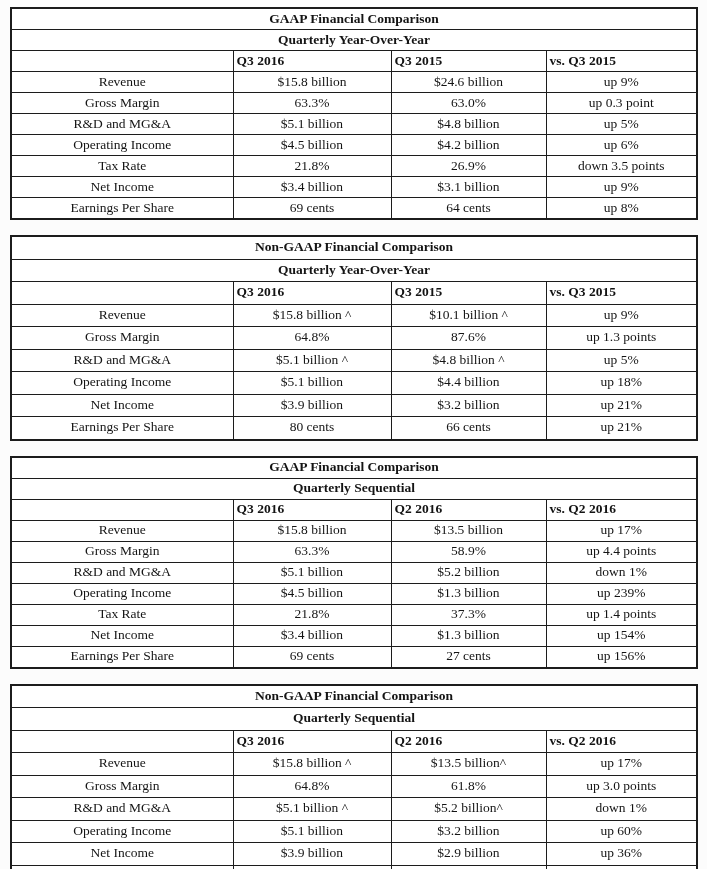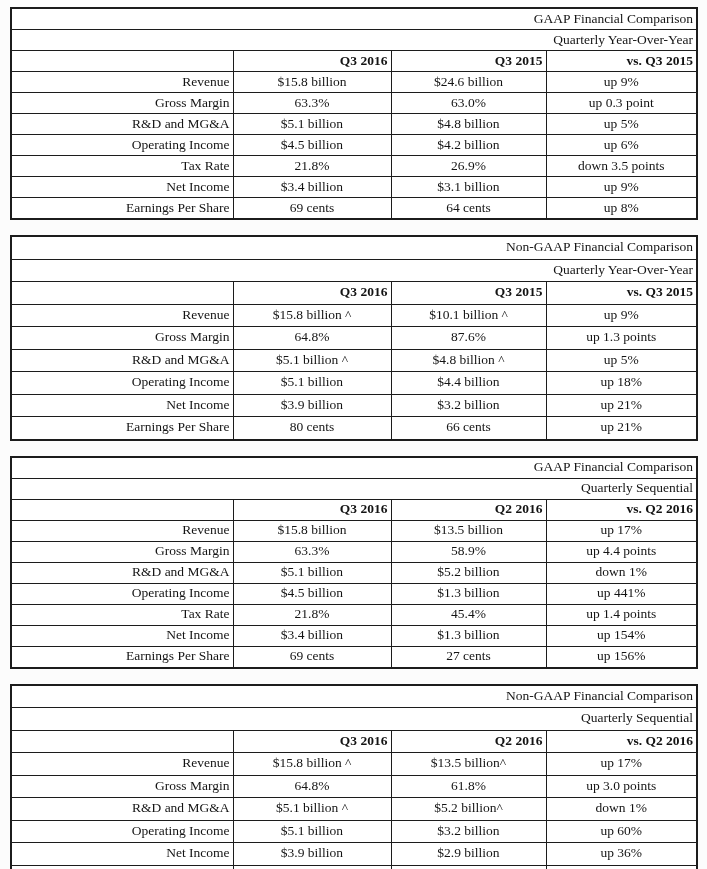--- a/index.html
+++ b/index.html
@@ -32,32 +32,32 @@
     padding: 2px 3px;
     height: 16px;
     overflow: hidden;
     white-space: nowrap;
   }
   
   table.fin-table.rows-6 td, table.fin-table.rows-6 th {
     height: 17.5px;
   }
   td.title-cell, td.subtitle-cell {
-    text-align: right;
-    font-weight: normal;
+    text-align: center;
+    font-weight: bold;
     font-size: 14px;
   }
   th.col-header {
-    text-align: right;
+    text-align: left;
     font-weight: bold;
     font-size: 13.5px;
     margin-left: 42px;
   }
   td.row-label {
-    text-align: right;
+    text-align: center;
     padding-left: 4px;
   }
   td.cell-value {
     text-align: center;
   }
 </style>
 </head>
 <body>
 
 <div class="page">
@@ -219,26 +219,26 @@
           <tr>
             <td class="row-label">R&amp;D and MG&amp;A</td>
             <td class="cell-value">$5.1 billion</td>
             <td class="cell-value">$5.2 billion</td>
             <td class="cell-value">down 1%</td>
           </tr>
           <tr>
             <td class="row-label">Operating Income</td>
             <td class="cell-value">$4.5 billion</td>
             <td class="cell-value">$1.3 billion</td>
-            <td class="cell-value">up 441%</td>
+            <td class="cell-value">up 239%</td>
           </tr>
           <tr>
             <td class="row-label">Tax Rate</td>
             <td class="cell-value">21.8%</td>
-            <td class="cell-value">45.4%</td>
+            <td class="cell-value">37.3%</td>
             <td class="cell-value">up 1.4 points</td>
           </tr>
           <tr>
             <td class="row-label">Net Income</td>
             <td class="cell-value">$3.4 billion</td>
             <td class="cell-value">$1.3 billion</td>
             <td class="cell-value">up 154%</td>
           </tr>
           <tr>
             <td class="row-label">Earnings Per Share</td>

